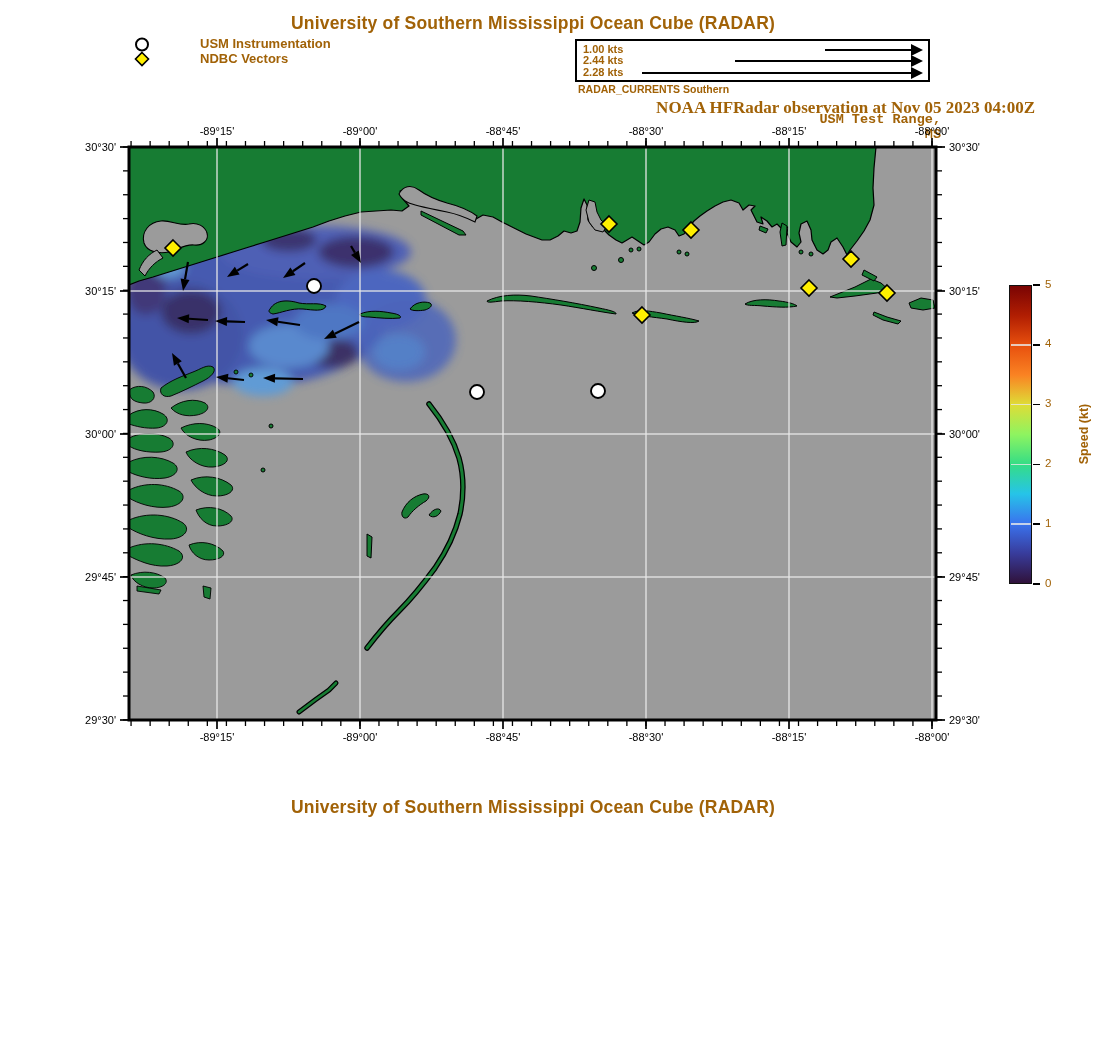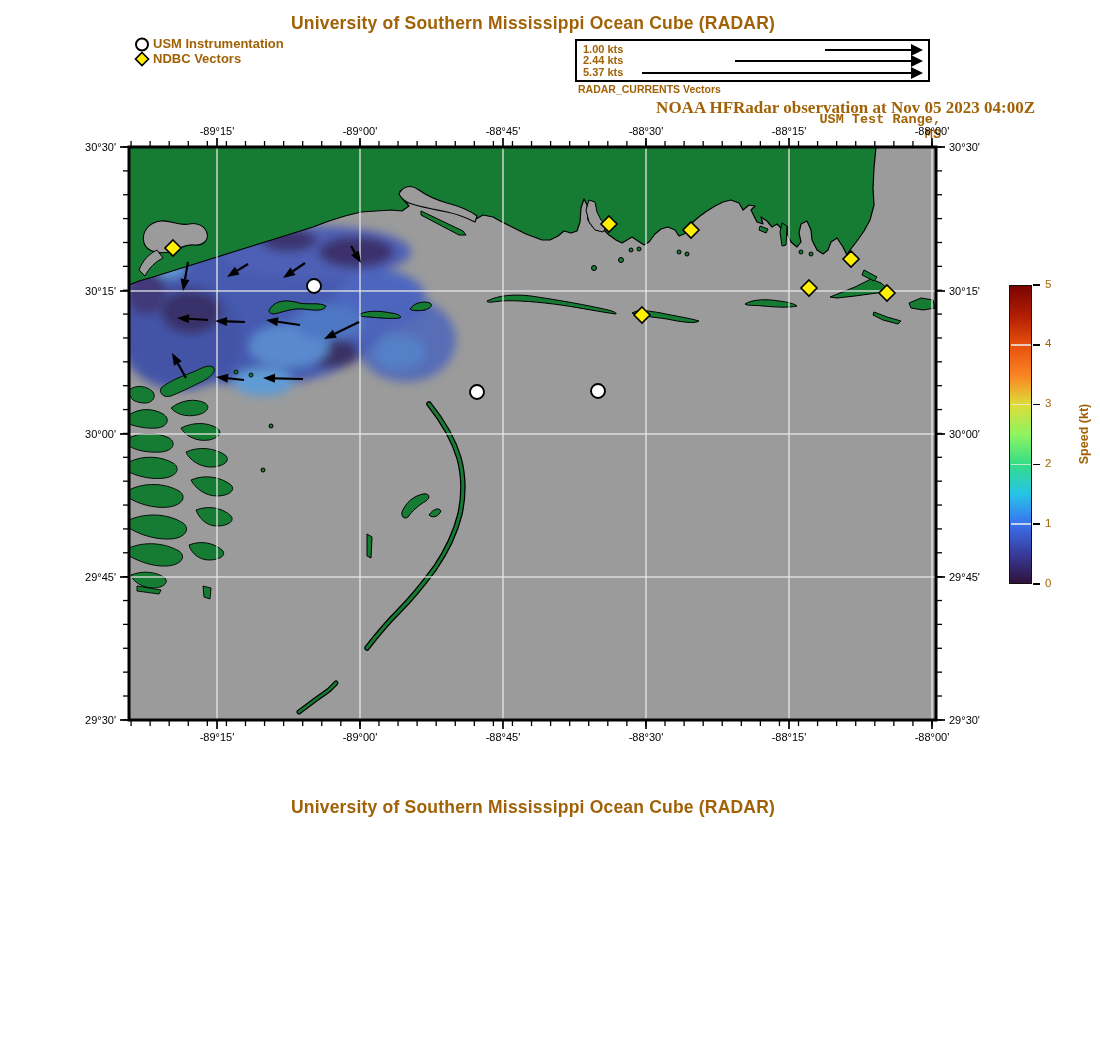--- a/index.html
+++ b/index.html
@@ -7,21 +7,21 @@
         font-family:"Liberation Sans",sans-serif;color:#a16207;margin-left:31px;}
   .title-top,.title-bottom{position:absolute;left:0;width:1004px;text-align:center;
         font-size:17.5px;font-weight:700;letter-spacing:.2px;}
   .title-top{top:13px;}
   .title-bottom{top:797px;}
   .subtitle{position:absolute;left:0;top:98px;width:1004px;text-align:right;
         font-family:"Liberation Serif",serif;font-size:17px;font-weight:700;}
   .region-label{position:absolute;left:770px;top:112px;width:140px;text-align:right;
         font-family:Liberation Mono, monospace;font-size:13.5px;font-weight:700;}
   .legend{position:absolute;left:103px;top:36px;}
-  .legend-row{display:flex;align-items:center;height:15px;}
+  .legend-row{display:flex;align-items:center;height:15px;gap:47px;}
   .legend-row .lbl{font-size:13px;font-weight:700;margin-left:2px;}
   .scalebox{position:absolute;left:544px;top:39px;width:351px;height:39px;
         border:2px solid #000;background:#fff;}
   .scale-row{position:absolute;left:0;width:100%;height:12px;}
   .scale-row .lbl{position:absolute;left:6px;top:-1px;font-size:11px;font-weight:700;}
   .scale-line{position:absolute;height:2px;background:#000;top:5px;}
   .scale-head{position:absolute;width:0;height:0;top:0;
         border-top:6px solid transparent;border-bottom:6px solid transparent;
         border-left:12px solid #000;}
   .scale-caption{position:absolute;left:547px;top:83px;font-size:10.5px;font-weight:700;}
@@ -65,26 +65,26 @@
         <span class="lbl">1.00 kts</span>
         <div class="scale-line" style="left: 248px; width: 86px;"></div>
         <div class="scale-head" style="left: 334px;"></div>
       </div>
       <div class="scale-row" style="top: 14px;">
         <span class="lbl">2.44 kts</span>
         <div class="scale-line" style="left: 158px; width: 176px;"></div>
         <div class="scale-head" style="left: 334px;"></div>
       </div>
       <div class="scale-row" style="top: 25.5px;">
-        <span class="lbl">5.37 kts</span>
+        <span class="lbl">2.28 kts</span>
         <div class="scale-line" style="left: 65px; width: 269px;"></div>
         <div class="scale-head" style="left: 334px;"></div>
       </div>
     </div>
-<div class="scale-caption">RADAR_CURRENTS Vectors</div>
+<div class="scale-caption">RADAR_CURRENTS Southern</div>
 
 <div class="subtitle">NOAA HFRadar observation at Nov 05 2023 04:00Z</div>
 <div class="region-label">USM Test Range, MS</div>
 
 <svg class="map-svg" width="1100" height="770" viewBox="0 0 1100 770">
   <defs>
     <clipPath id="mapclip">
           <rect x="98" y="147" width="807" height="573"></rect>
         </clipPath>
     <filter id="blur5" x="-30%" y="-30%" width="160%" height="160%">

